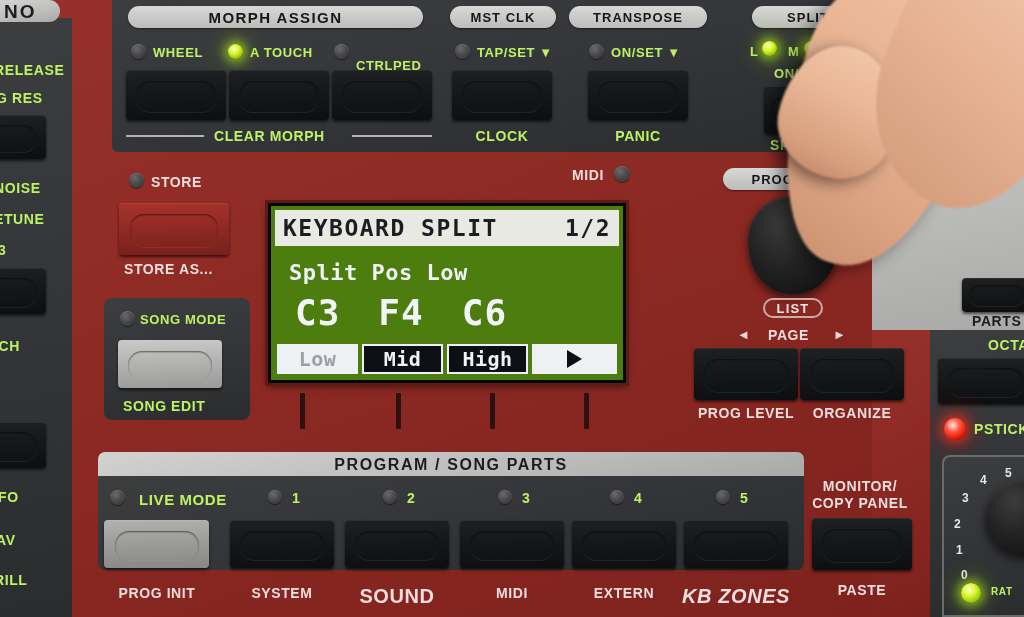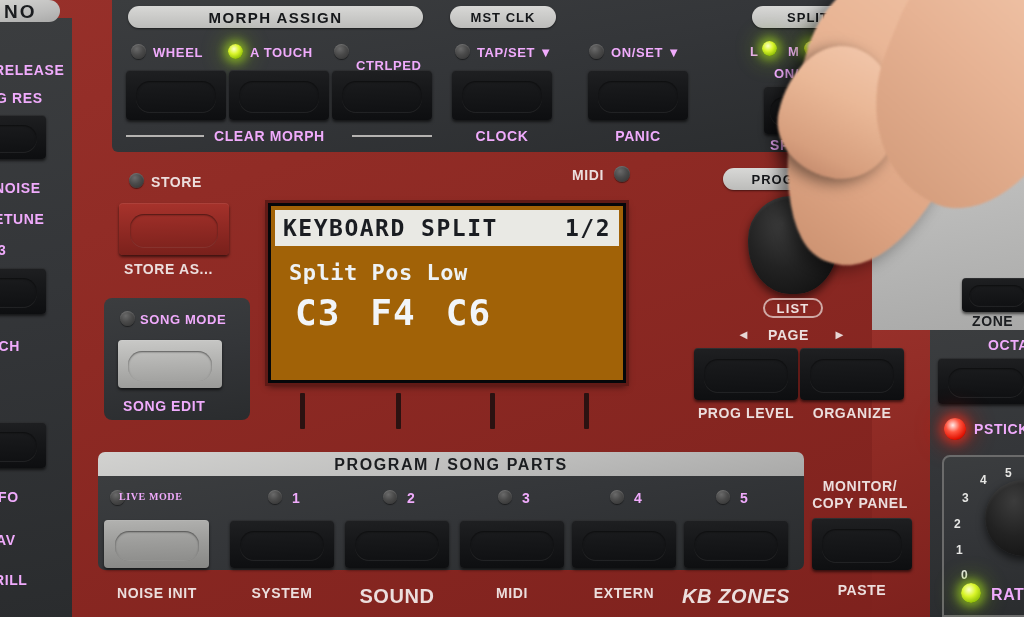--- a/index.html
+++ b/index.html
@@ -37,21 +37,21 @@
     display: flex; align-items: center; justify-content: center;
     text-align: center;
     font-size: 15px;
     box-shadow: 0 1px 2px rgba(0,0,0,.5);
   }
   .pill.small { font-size: 13px; letter-spacing: 1px; }
 
   
   .lbl {
     position: absolute;
-    color: #f0abfc;
+    color: #bef264;
     font-size: 13px;
     font-weight: bold;
     letter-spacing: .6px;
     white-space: nowrap;
   }
   .lbl.onred { color: #ecdedd; }
   .lbl.dark { color: #1b1d20; }
   .lbl.center { text-align: center; }
 
   
@@ -89,41 +89,41 @@
   .btn.gray2 {
     background: linear-gradient(178deg,#b2b2b0 0%,#9d9d9b 45%,#878785 100%);
   }
   .btn.red {
     background: linear-gradient(178deg,#a8332c 0%,#922a24 45%,#78201b 100%);
   }
 
   
   #lcd {
     position: absolute;
-    background: #a16207;
+    background: #4d7c0f;
     border: 3px solid #05070a;
     box-shadow: 0 0 0 3px #5f1a16, 0 3px 7px rgba(0,0,0,.65);
     overflow: hidden;
     font-family: "DejaVu Sans Mono", monospace;
   }
   #lcd-header {
     position: absolute; left:4px; right:4px; top:4px; height:36px;
     background:#e9e9e4;
     display:flex; align-items:center; justify-content:space-between;
     padding: 0 8px;
     color:#1a1d22; font-size:23px; font-weight:bold; letter-spacing:1.5px;
   }
   #lcd-body { position:absolute; left:0; right:0; top:44px; bottom:0; }
   .lcd-sub {
     position:absolute; left:18px; top:10px;
     color:#eef2f5; font-size:22px; font-weight:bold; letter-spacing:.5px;
   }
   .lcd-notes {
     position:absolute; left:24px; top:42px; right:24px;
-    display:flex; gap:30px;
+    display:flex; gap:38px;
     color:#f2f5f8; font-size:36px; font-weight:bold; letter-spacing:1px;
   }
   #lcd-tabs {
     position:absolute; left:6px; right:6px; bottom:6px; height:30px;
     display:flex; align-items:stretch; gap:4px;
   }
   .tab {
     flex:1;
     border:2px solid #eef1f3;
     background:#0c1016;
@@ -217,20 +217,23 @@
   <div class="divline" style="left:352px;top:135px;width:80px;"></div>
 
   <div class="pill small" style="left:450px;top:6px;width:106px;height:22px;">
     <span>MST CLK</span>
   </div>
   <div class="led" style="left:455px;top:44px;width:15px;height:15px;"></div>
   <div class="lbl" style="left:477px;top:45px;">TAP/SET ▼</div>
   <div class="btn" style="left:452px;top:70px;width:100px;height:50px;"></div>
   <div class="lbl center" style="left:452px;top:128px;width:100px;font-size:14px;">CLOCK</div>
 
+  <div class="pill small" style="left:569px;top:6px;width:138px;height:22px;">
+    <span>TRANSPOSE</span>
+  </div>
   <div class="led" style="left:589px;top:44px;width:15px;height:15px;"></div>
   <div class="lbl" style="left:611px;top:45px;">ON/SET ▼</div>
   <div class="btn" style="left:588px;top:70px;width:100px;height:50px;"></div>
   <div class="lbl center" style="left:588px;top:128px;width:100px;font-size:14px;">PANIC</div>
 
   <div class="pill small" style="left:752px;top:6px;width:112px;height:22px;">
     <span>SPLIT</span>
   </div>
 
   <div class="lbl" style="left:750px;top:44px;">L</div>
@@ -265,20 +268,28 @@
       <span>KEYBOARD SPLIT</span>
       <span>1/2</span>
     </div>
     <div id="lcd-body">
       <div class="lcd-sub">Split Pos Low</div>
       <div class="lcd-notes">
         <span>C3</span>
         <span>F4</span>
         <span>C6</span>
       </div>
+      <div id="lcd-tabs">
+        <div class="tab active">Low</div>
+        <div class="tab">Mid</div>
+        <div class="tab">High</div>
+        <div class="tab arrow">
+          <span class="tri"></span>
+        </div>
+      </div>
     </div>
   </div>
 
   <div class="tick" style="left:300px;top:393px;width:5px;height:36px;"></div>
   <div class="tick" style="left:396px;top:393px;width:5px;height:36px;"></div>
   <div class="tick" style="left:490px;top:393px;width:5px;height:36px;"></div>
   <div class="tick" style="left:584px;top:393px;width:5px;height:36px;"></div>
 
   <div class="pill small" style="left:723px;top:168px;width:132px;height:22px;">
     <span>PROGRAM</span>
@@ -295,23 +306,23 @@
   <div class="btn" style="left:694px;top:348px;width:104px;height:52px;"></div>
   <div class="btn" style="left:800px;top:348px;width:104px;height:52px;"></div>
   <div class="lbl onred center" style="left:690px;top:405px;width:112px;font-size:14px;">PROG LEVEL</div>
   <div class="lbl onred center" style="left:798px;top:405px;width:108px;font-size:14px;">ORGANIZE</div>
 
   <div class="gray-panel" style="left:98px;top:452px;width:706px;height:24px;border-radius:7px 7px 0 0;"></div>
   <div class="lbl dark center" style="left:98px;top:456px;width:706px;font-size:16px;letter-spacing:1.6px;">PROGRAM / SONG PARTS</div>
   <div class="dark-panel" style="left:98px;top:476px;width:706px;height:94px;border-radius:0 0 7px 7px;"></div>
 
   <div class="led" style="left:110px;top:490px;width:15px;height:15px;"></div>
-  <div class="lbl" style="left:119px;top:491px;font-size:10px;font-family:Liberation Serif, serif;">LIVE MODE</div>
+  <div class="lbl" style="left:139px;top:491px;font-size:15px;">LIVE MODE</div>
   <div class="btn gray2" style="left:104px;top:520px;width:105px;height:48px;"></div>
-  <div class="lbl onred center" style="left:100px;top:585px;width:114px;font-size:14px;">NOISE INIT</div>
+  <div class="lbl onred center" style="left:100px;top:585px;width:114px;font-size:14px;">PROG INIT</div>
 
   <div class="led" style="left:268px;top:490px;width:14px;height:14px;"></div>
   <div class="lbl" style="left:292px;top:490px;font-size:14px;">1</div>
   <div class="btn" style="left:230px;top:520px;width:104px;height:48px;"></div>
   <div class="lbl onred center" style="left:228px;top:585px;width:108px;font-size:14px;">SYSTEM</div>
 
   <div class="led" style="left:383px;top:490px;width:14px;height:14px;"></div>
   <div class="lbl" style="left:407px;top:490px;font-size:14px;">2</div>
   <div class="btn" style="left:345px;top:520px;width:104px;height:48px;"></div>
   <div class="lbl onred center" style="left:343px;top:585px;width:108px;font-size:20px;">SOUND</div>
@@ -346,38 +357,38 @@
   <div class="lbl" style="left:-6px;top:338px;font-size:14px;">ICH</div>
   <div class="btn" style="left:-42px;top:422px;width:88px;height:46px;"></div>
   <div class="lbl" style="left:-2px;top:489px;font-size:14px;">FO</div>
   <div class="lbl" style="left:-4px;top:532px;font-size:14px;">AV</div>
   <div class="lbl" style="left:-6px;top:572px;font-size:14px;">RILL</div>
 
   <div class="knob" style="left:952px;top:18px;width:110px;height:110px;
               background: radial-gradient(ellipse at 40% 30%, #4a4a4a 0%, #262626 48%, #0d0d0d 100%);"></div>
 
   <div class="btn" style="left:962px;top:278px;width:70px;height:34px;"></div>
-  <div class="lbl dark" style="left:972px;top:313px;font-size:14px;">ZONE</div>
+  <div class="lbl dark" style="left:972px;top:313px;font-size:14px;">PARTS</div>
 
   <div class="lbl" style="left:988px;top:337px;font-size:14px;">OCTA</div>
   <div class="btn" style="left:938px;top:358px;width:96px;height:46px;"></div>
 
   <div class="led red-on" style="left:944px;top:418px;width:22px;height:22px;"></div>
   <div class="lbl" style="left:974px;top:421px;font-size:14px;">PSTICK</div>
 
   <div class="dark-panel" style="left:942px;top:455px;width:92px;height:162px;border-radius:8px 0 0 0;border:2px solid #6b6b6b;"></div>
   <div class="scale-num" style="left:1005px;top:466px;">5</div>
   <div class="scale-num" style="left:980px;top:473px;">4</div>
   <div class="scale-num" style="left:962px;top:491px;">3</div>
   <div class="scale-num" style="left:954px;top:517px;">2</div>
   <div class="scale-num" style="left:956px;top:543px;">1</div>
   <div class="scale-num" style="left:961px;top:568px;">0</div>
   <div class="knob" style="left:985px;top:480px;width:76px;height:76px;"></div>
   <div class="led on" style="left:961px;top:583px;width:20px;height:20px;"></div>
-  <div class="lbl" style="left:991px;top:586px;font-size:16px;">RAT</div>
+  <div class="lbl" style="left:991px;top:586px;font-size:10px;">RAT</div>
 
   <div id="finger" class="blur-soft" style="left:790px;top:-30px;width:175px;height:300px;
               border-radius: 45% 40% 50% 46% / 34% 26% 60% 64%;
               transform: rotate(17deg);"></div>
   <div id="finger-tip" class="blur-soft" style="left:780px;top:46px;width:118px;height:132px; transform: rotate(12deg);"></div>
   <div class="blur-soft" style="position:absolute;left:880px;top:-40px;width:190px;height:250px;
               background: linear-gradient(200deg,#f2c7ab 0%,#e7b394 45%,#d29a79 100%);
               border-radius: 40% 30% 50% 60% / 40% 30% 60% 55%;
               transform: rotate(22deg);"></div>
 

